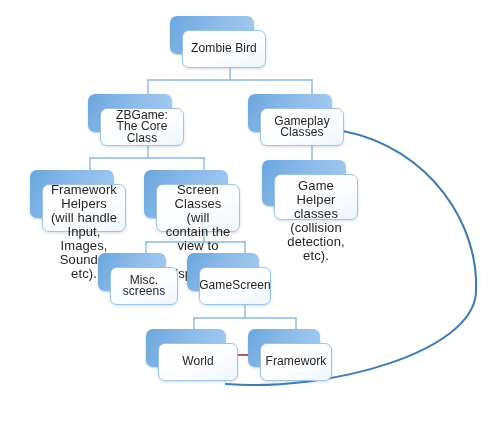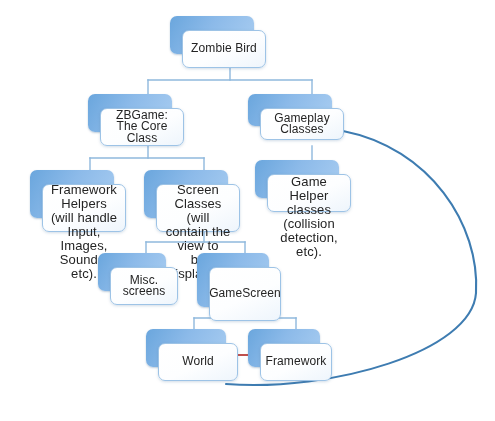--- a/index.html
+++ b/index.html
@@ -119,21 +119,21 @@
   </div>
 
   <div class="node" style="left:88px; top:94px; width:96px; height:52px;">
     <div class="plate"></div>
     <div class="card">
       <div class="label">ZBGame: The Core
 Class</div>
     </div>
   </div>
 
-  <div class="node" style="left:248px; top:94px; width:96px; height:46px;">
+  <div class="node" style="left:248px; top:94px; width:96px; height:52px;">
     <div class="plate"></div>
     <div class="card">
       <div class="label">Gameplay Classes</div>
     </div>
   </div>
 
   <div class="node small" style="left:30px; top:170px; width:96px; height:62px;">
     <div class="plate"></div>
     <div class="card">
       <div class="label">Framework Helpers
@@ -145,37 +145,37 @@
 
   <div class="node small" style="left:144px; top:170px; width:96px; height:62px;">
     <div class="plate"></div>
     <div class="card">
       <div class="label">Screen Classes (will
 contain the view to
 be displayed)</div>
     </div>
   </div>
 
-  <div class="node small" style="left:255px; top:160px; width:96px; height:52px;">
+  <div class="node small" style="left:262px; top:160px; width:96px; height:60px;">
     <div class="plate"></div>
     <div class="card">
       <div class="label">Game Helper
 classes (collision
 detection, etc).</div>
     </div>
   </div>
 
   <div class="node" style="left:98px; top:253px; width:80px; height:52px;">
     <div class="plate"></div>
     <div class="card">
       <div class="label">Misc. screens</div>
     </div>
   </div>
 
-  <div class="node" style="left:197px; top:253px; width:84px; height:68px;">
+  <div class="node" style="left:187px; top:253px; width:84px; height:52px;">
     <div class="plate"></div>
     <div class="card">
       <div class="label">GameScreen</div>
     </div>
   </div>
 
   <div class="node" style="left:146px; top:329px; width:92px; height:52px;">
     <div class="plate"></div>
     <div class="card">
       <div class="label">World</div>

